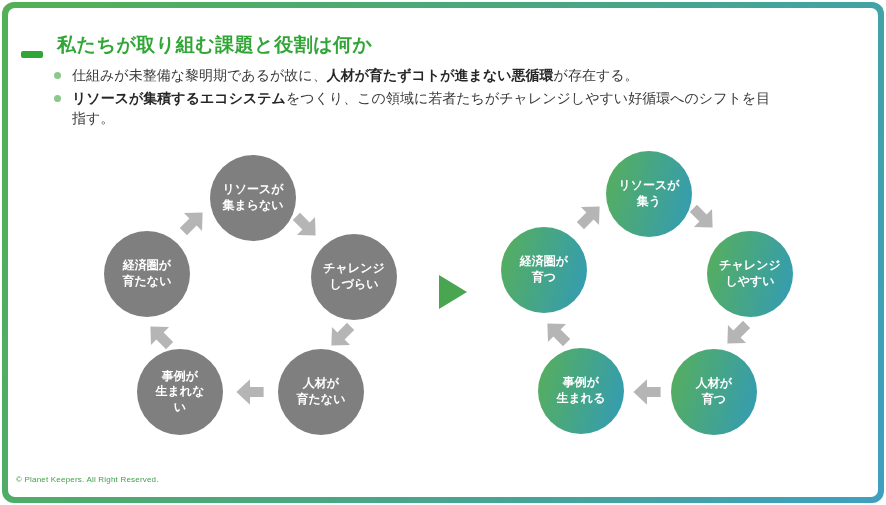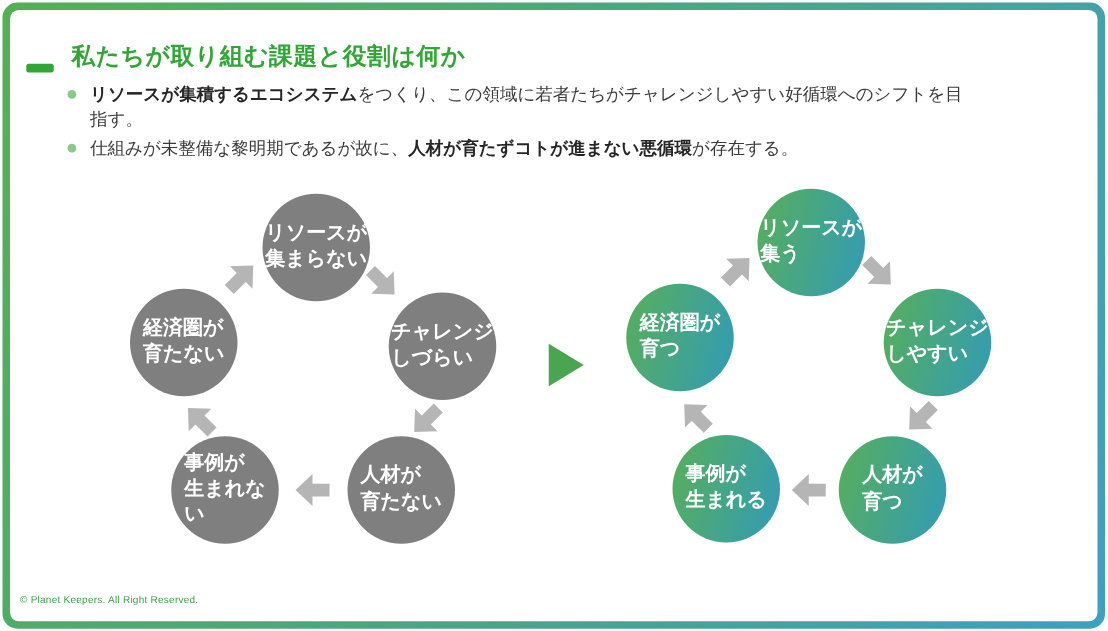--- a/index.html
+++ b/index.html
@@ -48,22 +48,22 @@
   .bullet .dot {
     width: 7px; height: 7px; border-radius: 50%;
     background: #8cc88c; margin-top: 6px; flex: none;
   }
   .bullet b { font-weight: bold; color: #262626; }
 
   .node {
     position: absolute;
     width: 86px; height: 86px; border-radius: 50%;
     display: flex; align-items: center; justify-content: center;
-    color: #ffffff;
-    font-size: 16px; font-weight: 600; line-height: 1.3;
+    text-align: center; color: #ffffff;
+    font-size: 12px; font-weight: 600; line-height: 1.3;
     white-space: pre-line;
   }
   .node.gray  { background: #7f7f7f; }
   .node.green { background: linear-gradient(105deg, #56ae5e 5%, #349cb2 95%); }
 
   
   .n1 { left: 202px; top: 147px; }
   .n2 { left: 303px; top: 226px; }
   .n3 { left: 270px; top: 341px; }
   .n4 { left: 129px; top: 341px; }
@@ -107,25 +107,25 @@
   <div class="slide">
 
     <div class="title-row">
       <span class="title-dash"></span>
       <h1 class="title">私たちが取り組む課題と役割は何か</h1>
     </div>
 
     <ul class="bullets">
       <li class="bullet">
         <span class="dot"></span>
-        <span class="bullet-text"><b>リソースが集積するエコシステム</b><span>をつくり、この領域に若者たちがチャレンジしやすい好循環へのシフトを目指す。</span></span>
+        <span class="bullet-text"><span>仕組みが未整備な黎明期であるが故に、</span><b>人材が育たずコトが進まない悪循環</b><span>が存在する。</span></span>
       </li>
       <li class="bullet">
         <span class="dot"></span>
-        <span class="bullet-text"><span>仕組みが未整備な黎明期であるが故に、</span><b>人材が育たずコトが進まない悪循環</b><span>が存在する。</span></span>
+        <span class="bullet-text"><b>リソースが集積するエコシステム</b><span>をつくり、この領域に若者たちがチャレンジしやすい好循環へのシフトを目指す。</span></span>
       </li>
     </ul>
 
     <div>
       <div class="node gray n1">リソースが
 集まらない</div>
       <div class="node gray n2">チャレンジ
 しづらい</div>
       <div class="node gray n3">人材が
 育たない</div>

